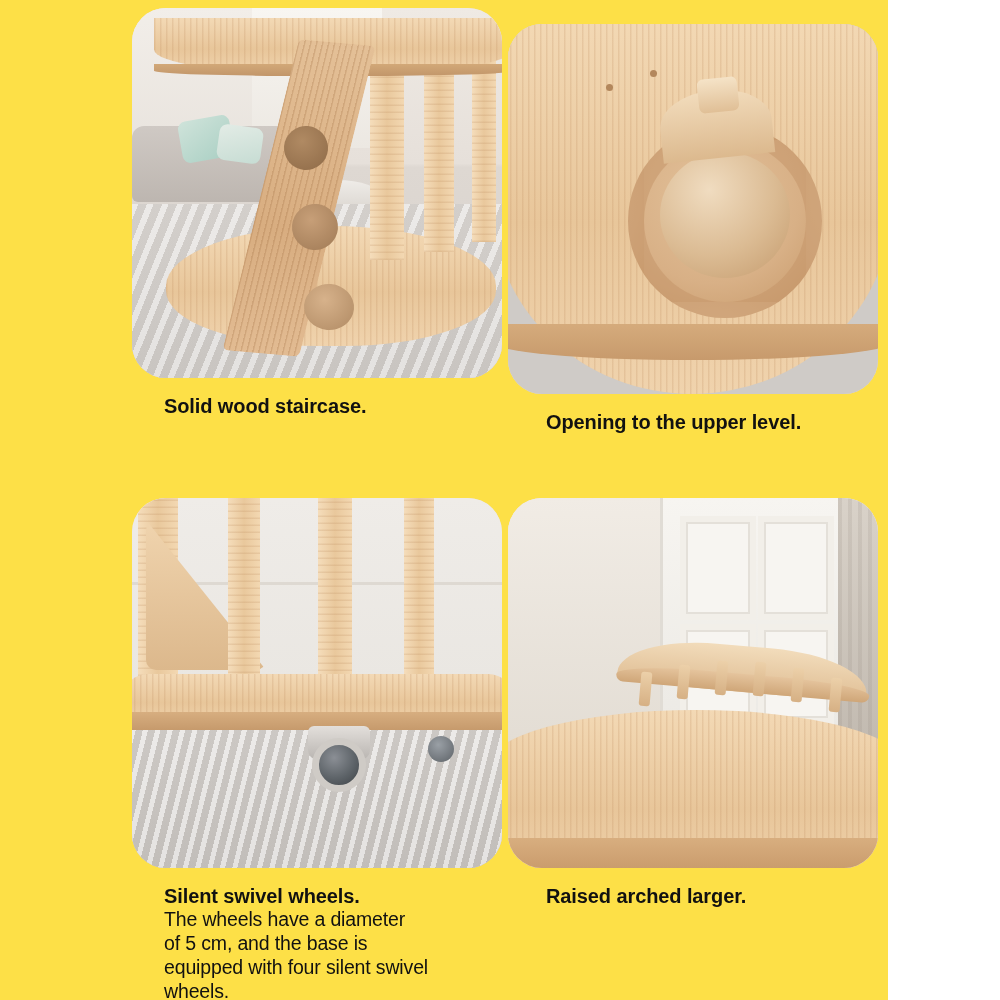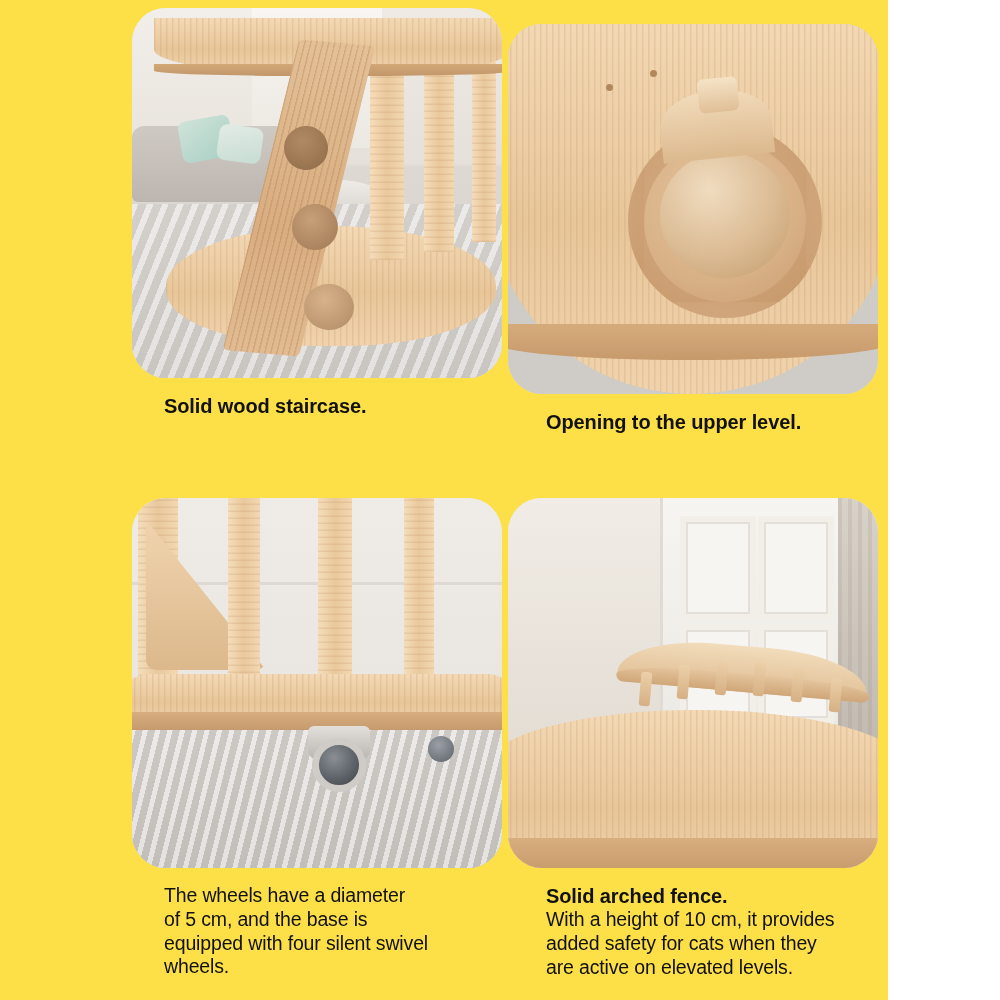--- a/index.html
+++ b/index.html
@@ -410,20 +410,21 @@
         <div class="layer p3-legB wood-v"></div>
         <div class="layer p3-legC wood-v"></div>
         <div class="layer p3-legD wood-v"></div>
         <div class="layer p3-base wood"></div>
         <div class="layer p3-baseedge"></div>
         <div class="layer p3-wheelhousing"></div>
         <div class="layer p3-wheel"></div>
         <div class="layer p3-wheel2"></div>
       </div>
       <div class="caption">
+        <span class="cap-title">Silent swivel wheels.</span>
         <span class="cap-body">The wheels have a diameter
 of 5 cm, and the base is
 equipped with four silent swivel wheels.</span>
       </div>
     </div>
 
     <div class="cell cell-3">
       <div class="photo">
         <div class="layer p4-bg"></div>
         <div class="layer p4-wallL"></div>
@@ -438,21 +439,18 @@
         <div class="layer p4-fence"></div>
         <div class="layer p4-fencerail"></div>
         <div class="p4-post" style="left:132px; top:174px; transform:rotate(5deg);"></div>
         <div class="p4-post" style="left:170px; top:167px; transform:rotate(5deg);"></div>
         <div class="p4-post" style="left:208px; top:163px; transform:rotate(5deg);"></div>
         <div class="p4-post" style="left:246px; top:164px; transform:rotate(5deg);"></div>
         <div class="p4-post" style="left:284px; top:170px; transform:rotate(5deg);"></div>
         <div class="p4-post" style="left:322px; top:180px; transform:rotate(5deg);"></div>
       </div>
       <div class="caption">
-        <span class="cap-title">Solid arched fence.</span>
-        <span class="cap-body">With a height of 10 cm, it provides
-added safety for cats when they
-are active on elevated levels.</span>
+        <span class="cap-title">Raised arched larger.</span>
       </div>
     </div>
 
   </div>
 </div>
 
 </body></html>

